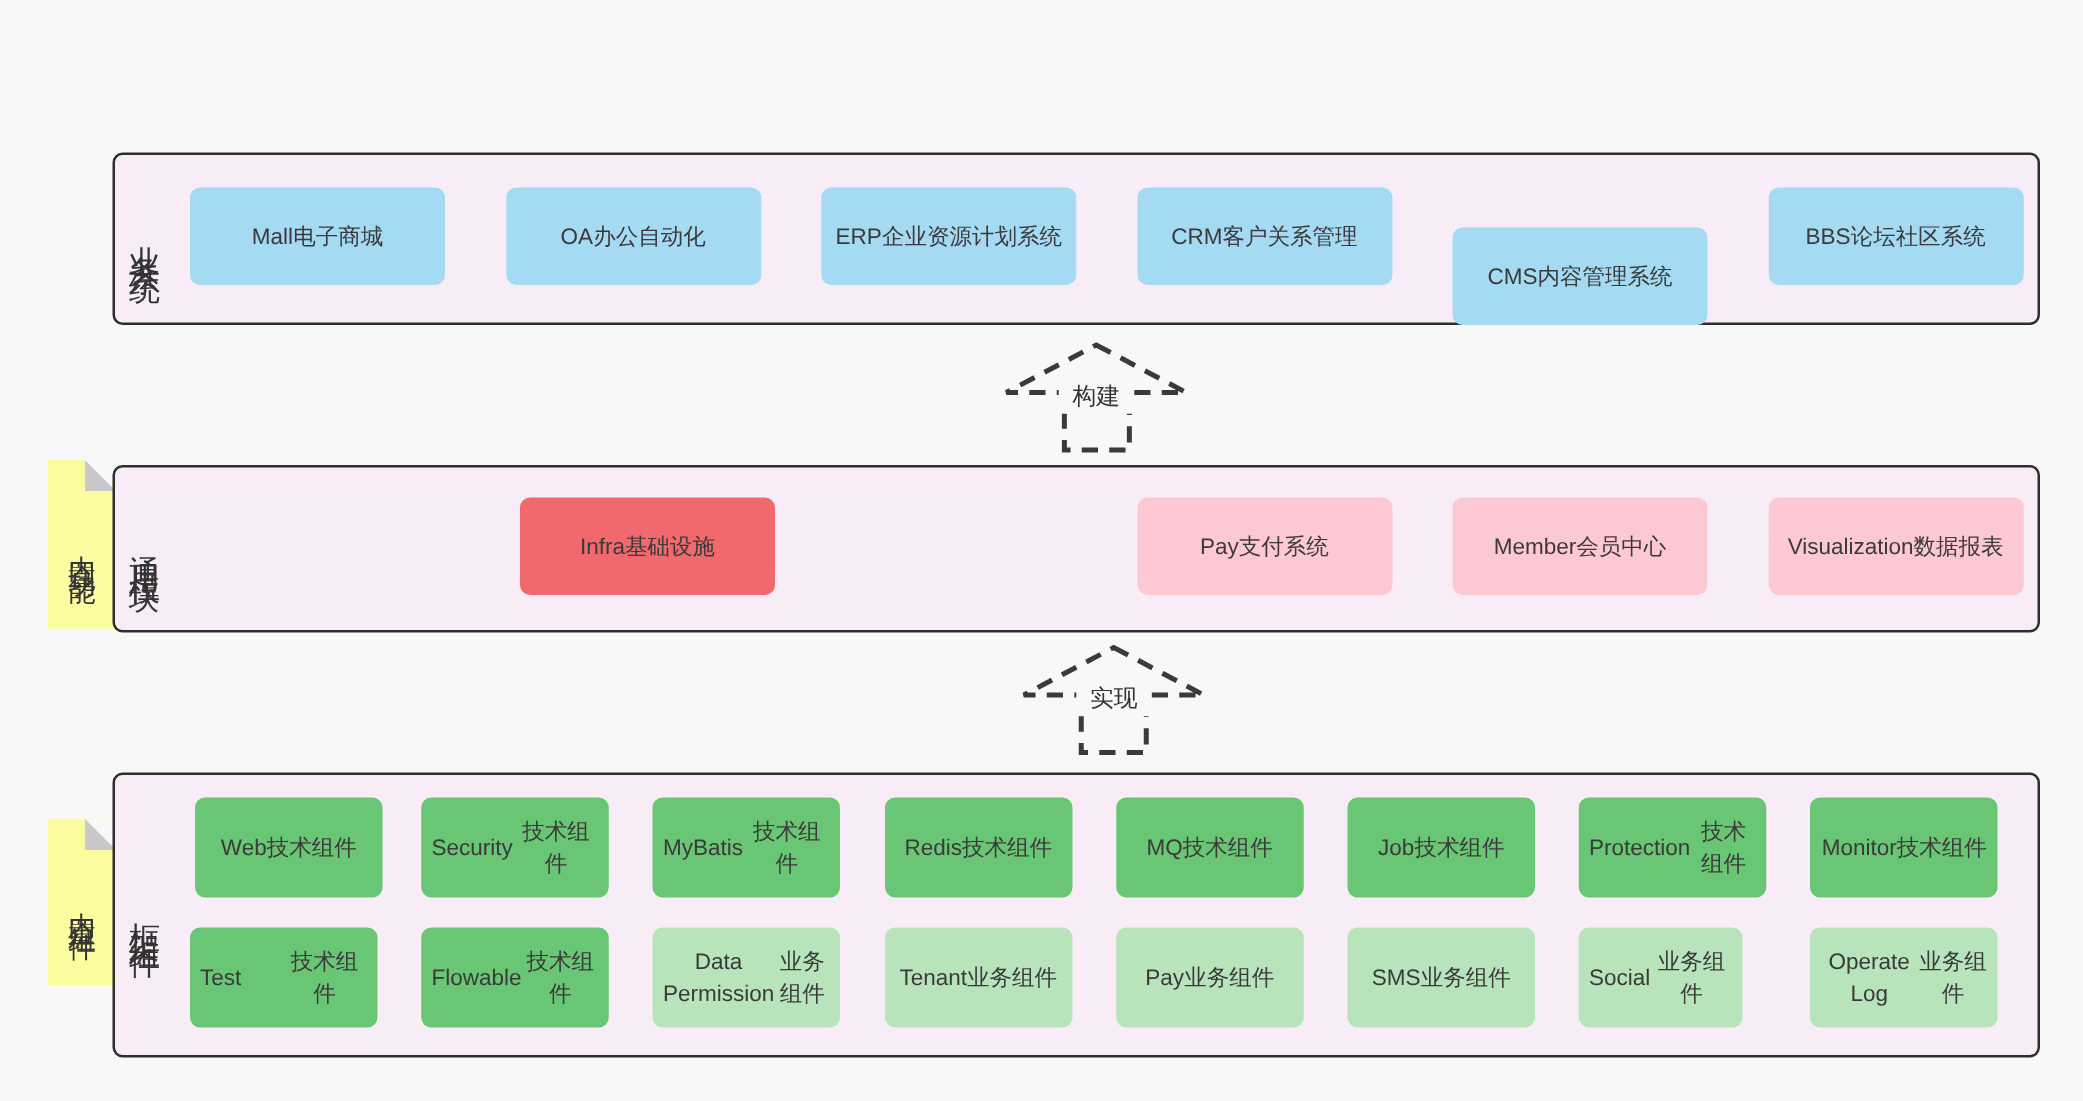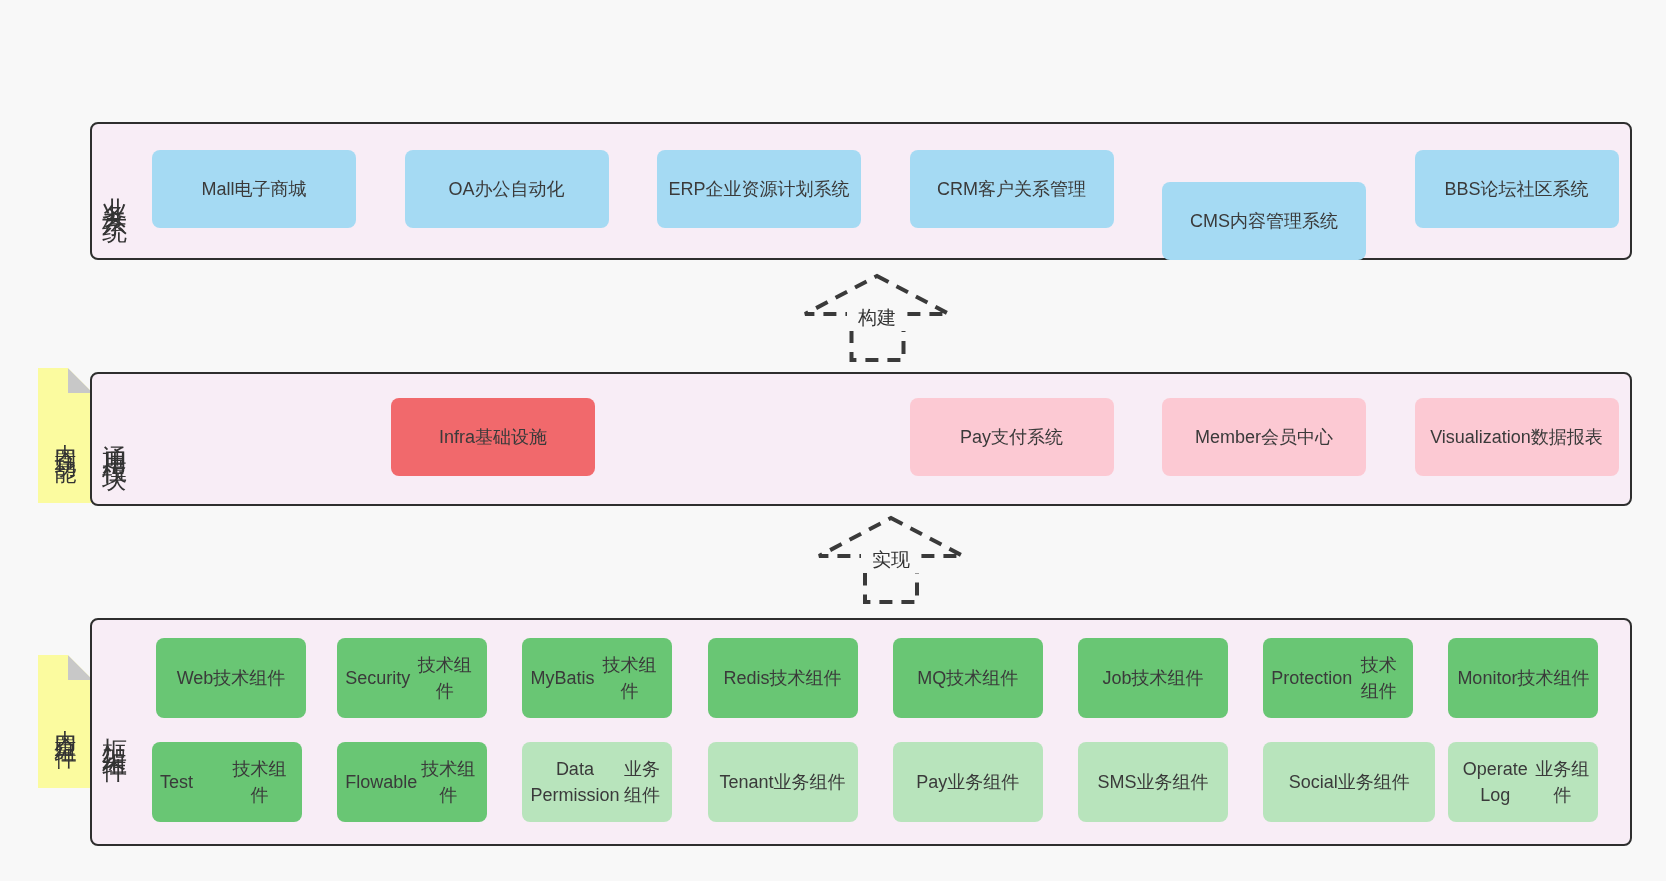--- a/index.html
+++ b/index.html
@@ -119,21 +119,21 @@
   </svg>
   <div class="arrow-label" id="arrow-build-label">构建</div>
 
   <div class="sticky" id="sticky-modules">
     <div class="fold-flap"></div>
     <div class="fold-cut"></div>
     <div class="sticky-text">内置功能</div>
   </div>
   <section class="band" id="band-modules">
     <div class="v-label">通用模块</div>
-      <div class="box tone-red" style="left: 299px; top: 24px; width: 204px; min-height: 78px;">
+      <div class="box tone-red" style="left: 324px; top: 24px; width: 204px; min-height: 78px;">
         <div class="box-name">Infra</div>
         <div class="box-desc">基础设施</div>
       </div>
       <div class="box tone-pink" style="left: 817.5px; top: 24px; width: 204px; min-height: 78px;">
         <div class="box-name">Pay</div>
         <div class="box-desc">支付系统</div>
       </div>
       <div class="box tone-pink" style="left: 1070px; top: 24px; width: 204px; min-height: 78px;">
         <div class="box-name">Member</div>
         <div class="box-desc">会员中心</div>
@@ -205,21 +205,21 @@
         <div class="box-desc">业务组件</div>
       </div>
       <div class="box tone-light_green" style="left: 800.8px; top: 122px; width: 150px; min-height: 80px;">
         <div class="box-name">Pay</div>
         <div class="box-desc">业务组件</div>
       </div>
       <div class="box tone-light_green" style="left: 986px; top: 122px; width: 150px; min-height: 80px;">
         <div class="box-name">SMS</div>
         <div class="box-desc">业务组件</div>
       </div>
-      <div class="box tone-light_green" style="left: 1171.2px; top: 122px; width: 172px; min-height: 80px;">
+      <div class="box tone-light_green" style="left: 1171.2px; top: 122px; width: 131px; min-height: 80px;">
         <div class="box-name">Social</div>
         <div class="box-desc">业务组件</div>
       </div>
       <div class="box tone-light_green" style="left: 1356.4px; top: 122px; width: 150px; min-height: 80px;">
         <div class="box-name">Operate Log</div>
         <div class="box-desc">业务组件</div>
       </div>
     </section>
 
 </div>

